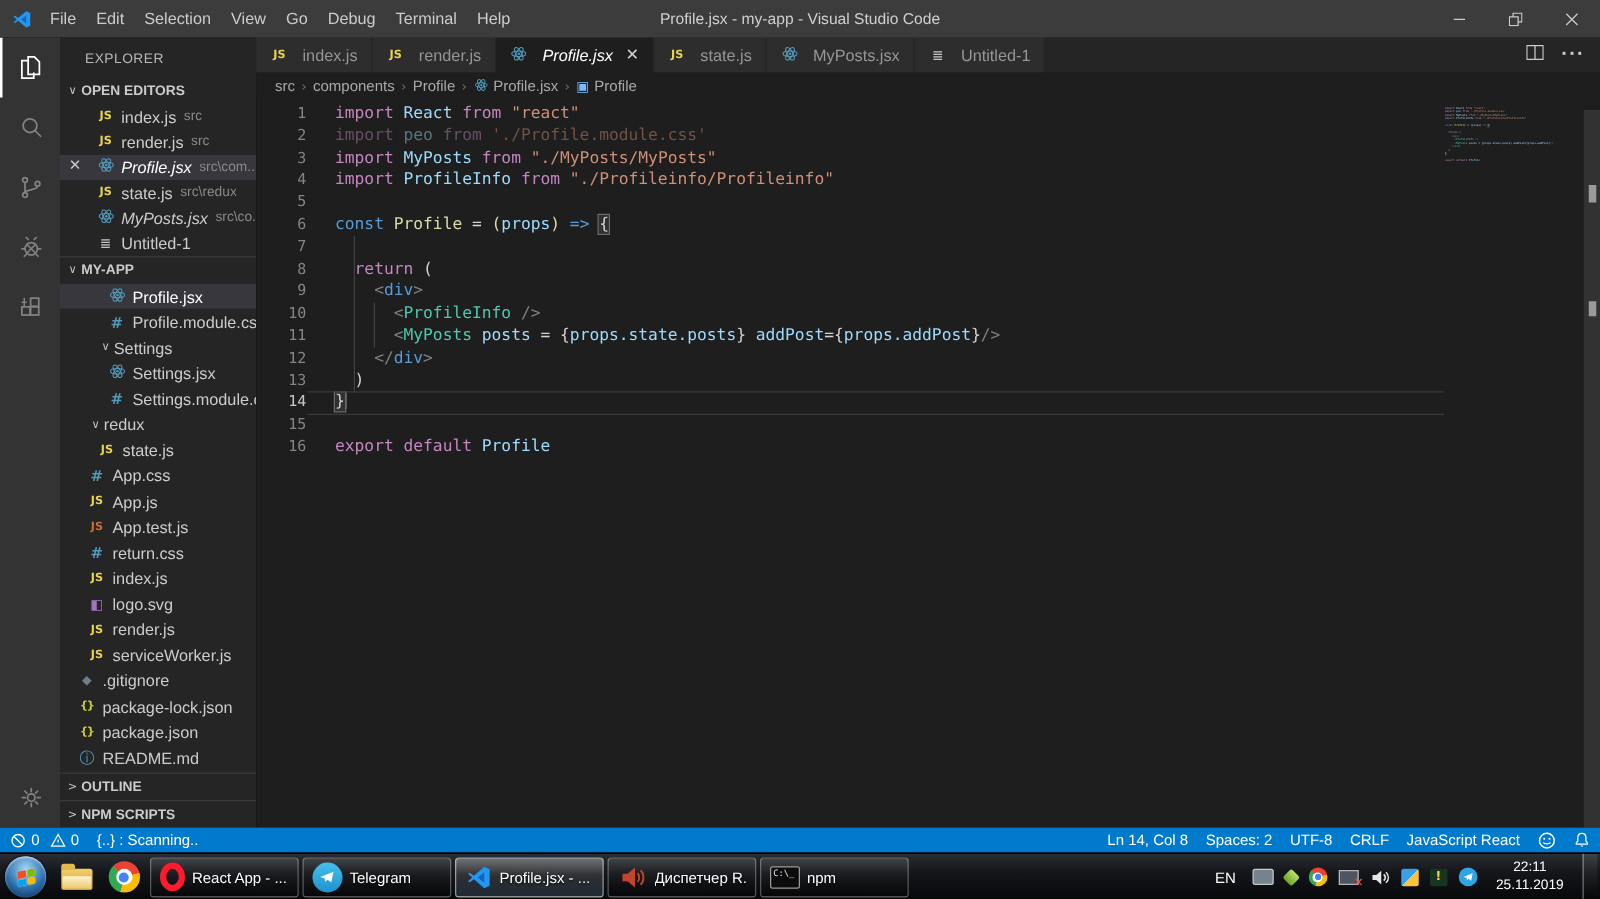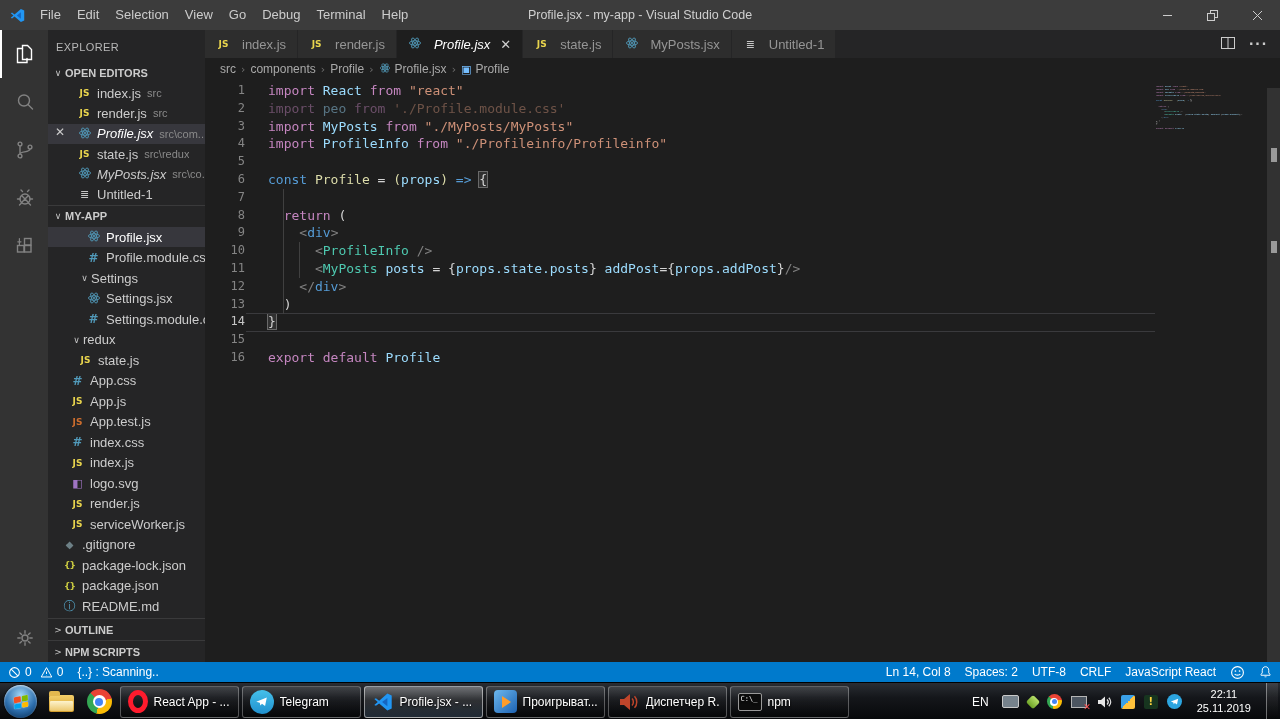--- a/index.html
+++ b/index.html
@@ -16,21 +16,21 @@
   
   .main{flex:1;display:flex;min-height:0;}
   .activitybar{width:48px;background:#333333;display:flex;flex-direction:column;align-items:stretch;flex:none;}
   .act-item{height:48px;display:flex;align-items:center;justify-content:center;border-left:2px solid transparent;box-sizing:border-box;}
   .act-item svg{stroke:#828282;fill:none;stroke-width:1.4;stroke-linecap:round;}
   .act-item.active{border-left-color:#fff;}
   .act-item.active svg{stroke:#fff;}
   .act-spacer{flex:1;}
   
   .sidebar{width:157px;background:#252526;color:#cccccc;font-size:13px;flex:none;display:flex;flex-direction:column;overflow:hidden;}
-  .sidebar-title{height:32px;line-height:34px;padding-left:8px;font-size:11px;color:#b8b8b8;letter-spacing:.4px;flex:none;}
+  .sidebar-title{height:32px;line-height:34px;padding-left:20px;font-size:11px;color:#b8b8b8;letter-spacing:.4px;flex:none;}
   .section-header{height:21px;display:flex;align-items:center;font-size:11px;font-weight:bold;color:#cccccc;padding-left:3px;flex:none;}
   .section-header .chev{width:14px;text-align:center;font-size:9px;font-weight:normal;color:#c5c5c5;font-family:"DejaVu Sans",sans-serif;}
   .section-header.bordered{border-top:1px solid rgba(204,204,204,.13);}
   .oe-item{height:20.3px;display:flex;align-items:center;padding-left:29px;position:relative;white-space:nowrap;overflow:hidden;}
   .oe-item.active{background:#37373d;color:#ffffff;}
   .oe-close{position:absolute;left:7px;top:1px;font-size:12px;color:#cccccc;font-family:"DejaVu Sans",sans-serif;}
   .oe-label.italic{font-style:italic;}
   .oe-detail{color:#8a8a8a;font-size:11px;margin-left:6px;overflow:hidden;}
   .tree{flex:none;}
   .tree-item{height:20.5px;display:flex;align-items:center;white-space:nowrap;overflow:hidden;}
@@ -307,21 +307,21 @@
             <div class="tree-item" style="padding-left: 22px;">
               <span class="fi fi-js">JS</span>
               <span>App.js</span>
             </div>
             <div class="tree-item" style="padding-left: 22px;">
               <span class="fi fi-jstest">JS</span>
               <span>App.test.js</span>
             </div>
             <div class="tree-item" style="padding-left: 22px;">
               <span class="fi fi-css">#</span>
-              <span>index.css</span>
+              <span>return.css</span>
             </div>
             <div class="tree-item" style="padding-left: 22px;">
               <span class="fi fi-js">JS</span>
               <span>index.js</span>
             </div>
             <div class="tree-item" style="padding-left: 22px;">
               <span class="fi fi-svg">◧</span>
               <span>logo.svg</span>
             </div>
             <div class="tree-item" style="padding-left: 22px;">
@@ -544,24 +544,20 @@
           <span class="task-label">Telegram</span>
         </div>
         <div class="task-btn active">
           <svg width="22" height="22" viewBox="0 0 24 24" style="flex:none">
             <path fill="#2196f3" d="M16.8 2.7 21.5 4.8v14.4l-4.7 2.1-9-7.8-3.5 2.7-1.8-1 3.8-3.2-3.8-3.2 1.8-1 3.5 2.7 9-7.8z"></path>
             <path fill="#1565c0" d="M16.8 7.5v9L11 12z"></path>
           </svg>
           <span class="task-label">Profile.jsx - ...</span>
         </div>
         <div class="task-btn">
-          <span class="ic-player"></span>
-          <span class="task-label">Проигрыват...</span>
-        </div>
-        <div class="task-btn">
           <svg width="24" height="24" viewBox="0 0 24 24" style="flex:none">
             <path fill="#c0452b" d="M4 9h4l6-5v16l-6-5H4z"></path>
             <path stroke="#c0452b" fill="none" stroke-width="1.5" d="M16 8.5c1.8 1.8 1.8 5.2 0 7M18.5 6.2c3 3 3 8.6 0 11.6"></path>
           </svg>
           <span class="task-label">Диспетчер R...</span>
         </div>
         <div class="task-btn">
           <span class="ic-cmd">C:\_</span>
           <span class="task-label">npm</span>
         </div>

